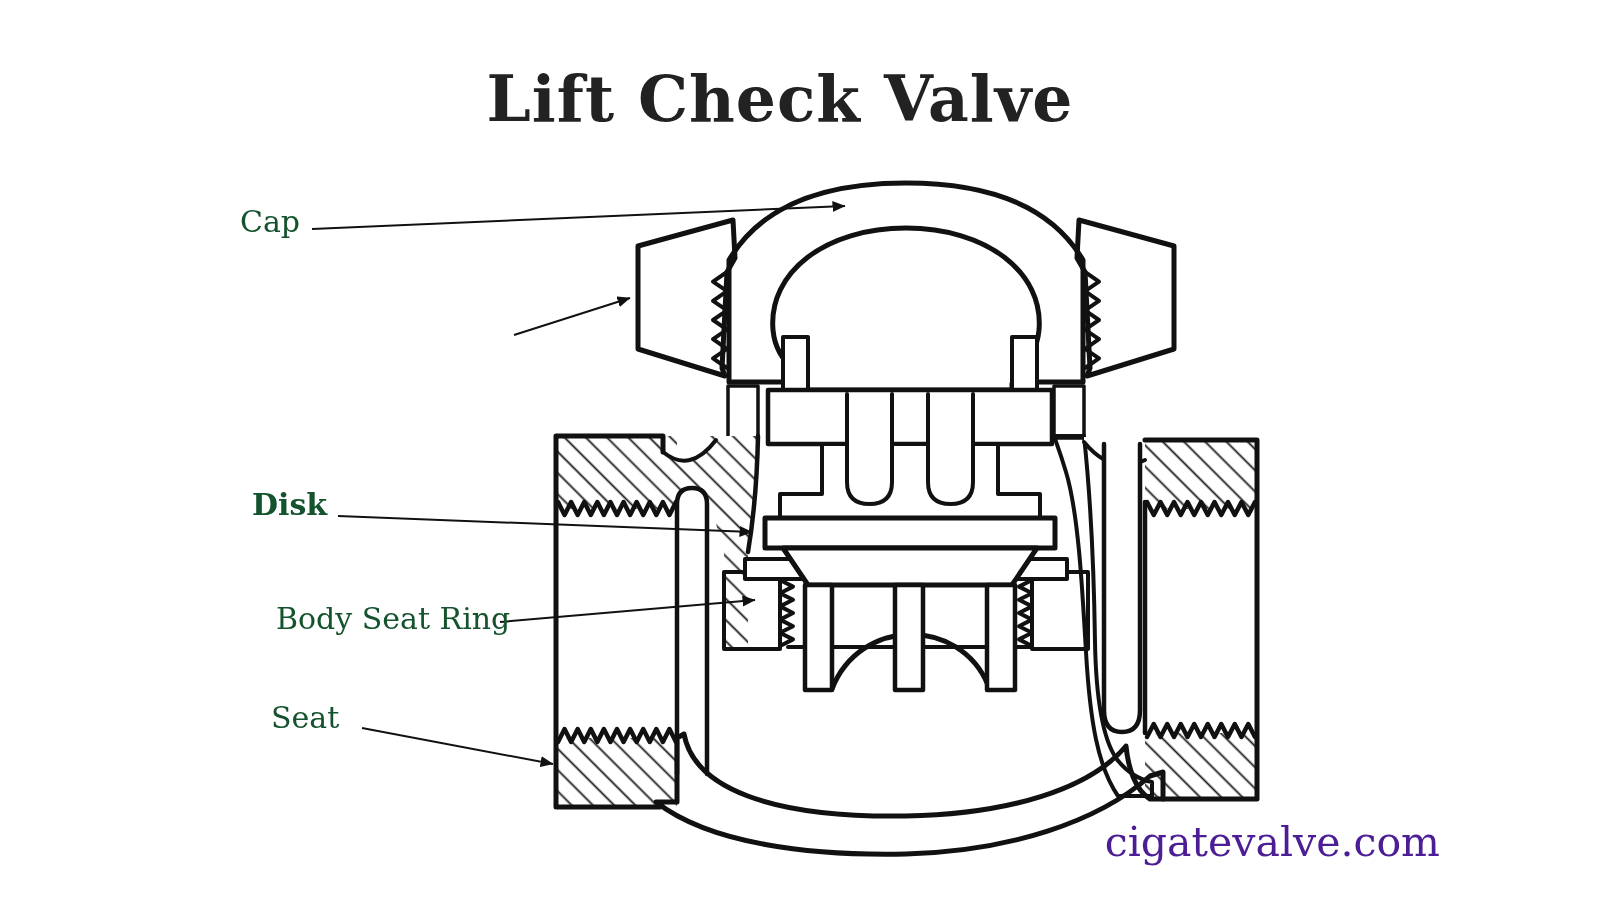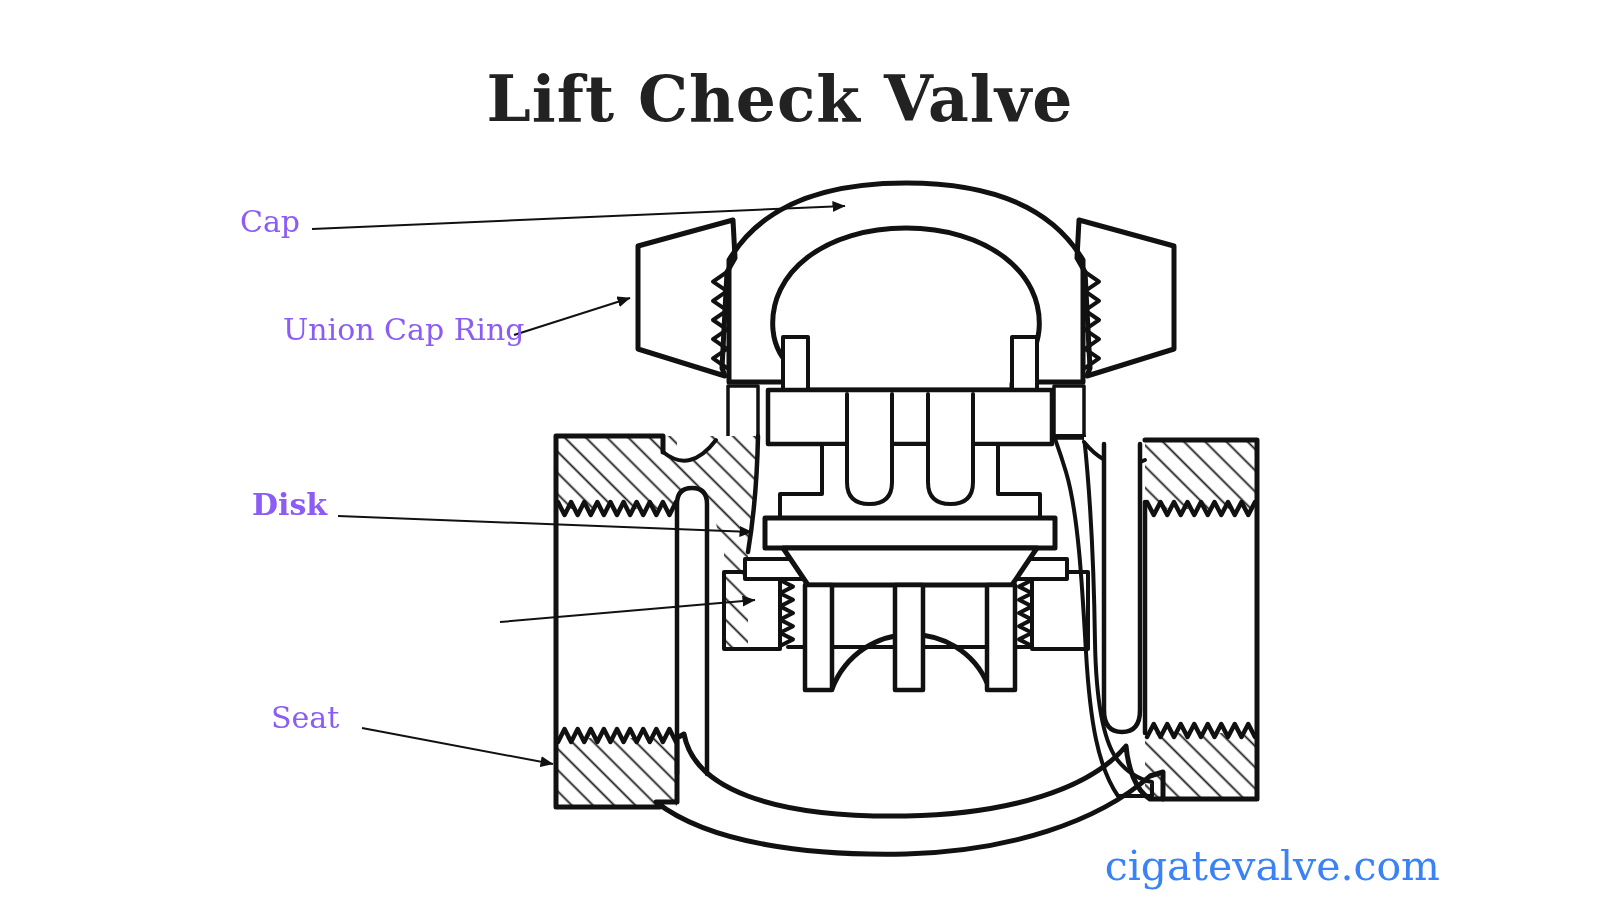--- a/index.html
+++ b/index.html
@@ -1,27 +1,27 @@
 <!DOCTYPE html>
 <html><head>
 <meta charset="utf-8">
 <style>
   html,body{margin:0;padding:0;background:#fff;}
   #stage{position:relative;width:1464px;height:900px;background:#ffffff;overflow:hidden;
          font-family:"DejaVu Serif","Liberation Serif",serif;color:#1b1b1b;margin-top:32px;}
   #valve-svg{position:absolute;left:0;top:0;width:1600px;height:900px;}
   .page-title{position:absolute;left:420px;top:30px;width:720px;text-align:center;
               font-size:63px;font-weight:600;letter-spacing:1px;color:#222;}
-  .part-label{position:absolute;font-size:30px;white-space:nowrap;color:#8b5cf6;}
+  .part-label{position:absolute;font-size:30px;white-space:nowrap;color:#14532d;}
   #lbl-cap{left:240px;top:172px;}
   #lbl-union{left:283px;top:280px;}
   #lbl-disk{left:252px;top:455px;font-weight:bold;}
   #lbl-bsr{left:276px;top:569px;}
   #lbl-body{left:271px;top:668px;}
-  .watermark{position:absolute;right:24px;top:810px;font-size:41px;color:#3b82f6;}
+  .watermark{position:absolute;right:24px;top:786px;font-size:41px;color:#4c1d95;}
   .hatched{fill:url(#hatch);}
   .olc{stroke:#111;stroke-linejoin:round;stroke-linecap:round;fill:none;}
 </style>
 </head>
 <body>
 
 <div id="stage">
 
   <svg id="valve-svg" viewBox="0 0 1600 900">
     <defs>
@@ -116,17 +116,17 @@
       <line x1="312" y1="197" x2="845" y2="174" marker-end="url(#arr)"></line>
       <line x1="514" y1="303" x2="630" y2="266" marker-end="url(#arr)"></line>
       <line x1="338" y1="484" x2="752" y2="500" marker-end="url(#arr)"></line>
       <line x1="500" y1="590" x2="755" y2="568" marker-end="url(#arr)"></line>
       <line x1="362" y1="696" x2="553" y2="732" marker-end="url(#arr)"></line>
     </g>
   </svg>
 
   <div class="page-title">Lift Check Valve</div>
   <div class="part-label" id="lbl-cap">Cap</div>
-  <div class="part-label" id="lbl-union">Union Cap Ring</div>
   <div class="part-label" id="lbl-disk">Disk</div>
+  <div class="part-label" id="lbl-bsr">Body Seat Ring</div>
   <div class="part-label" id="lbl-body">Seat</div>
   <div class="watermark">cigatevalve.com</div>
 </div>
 
 </body></html>

